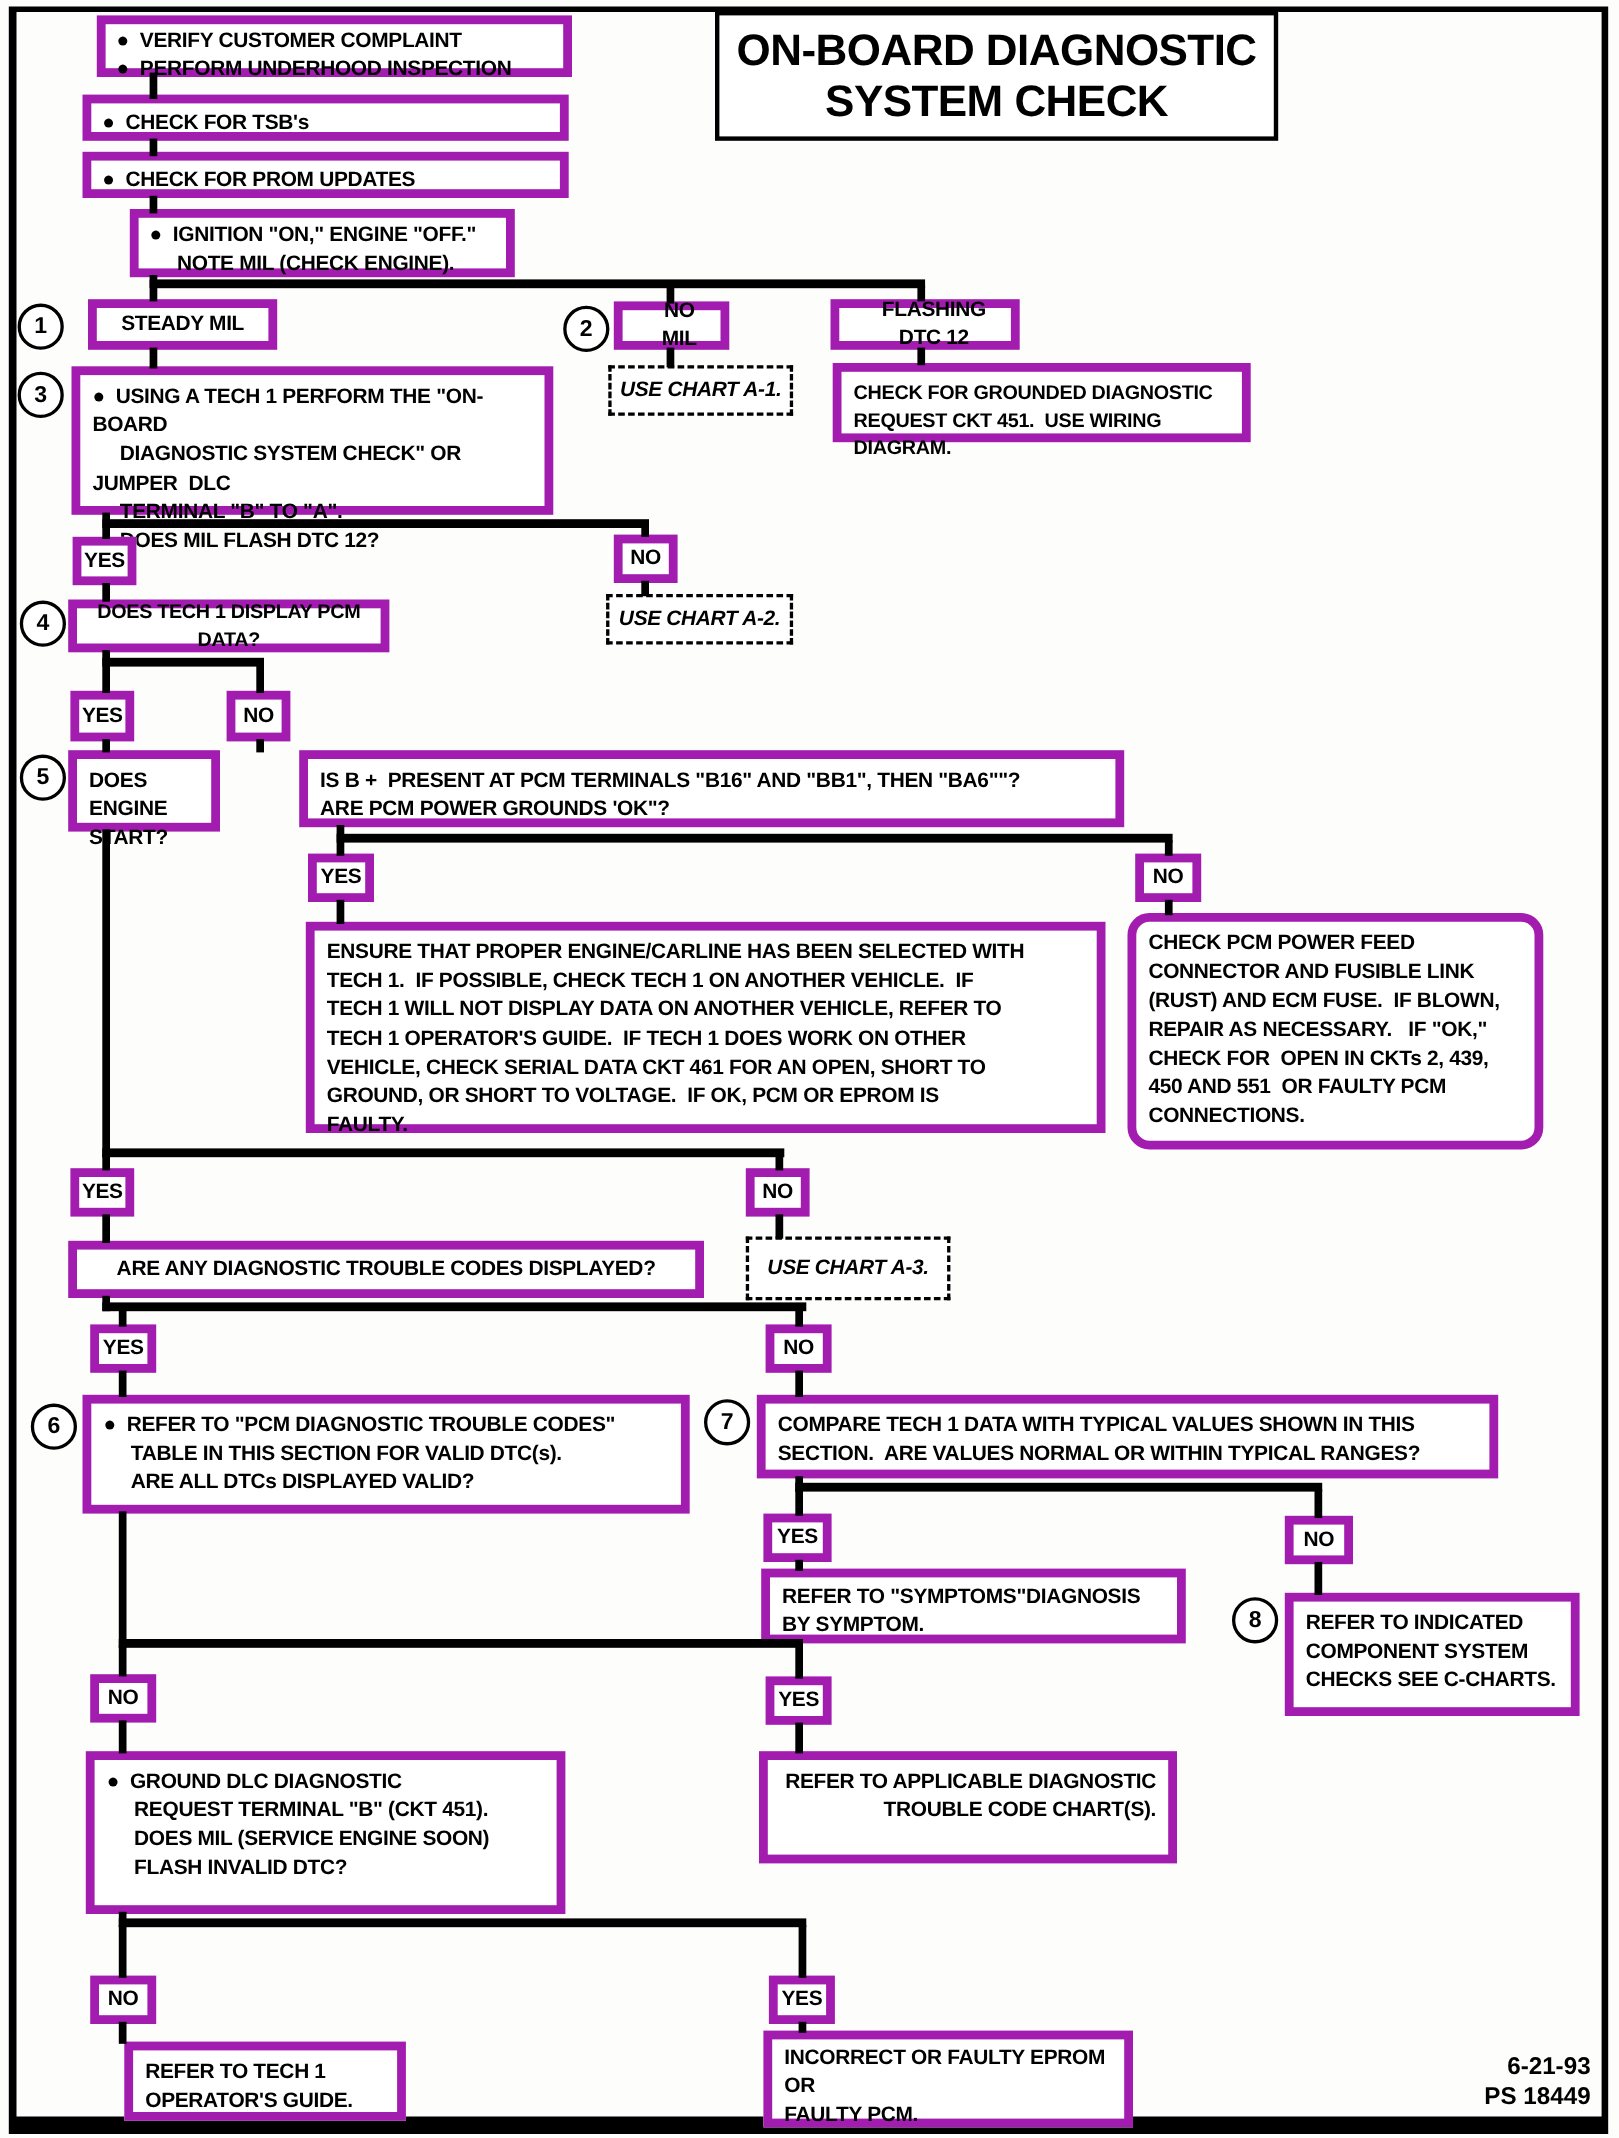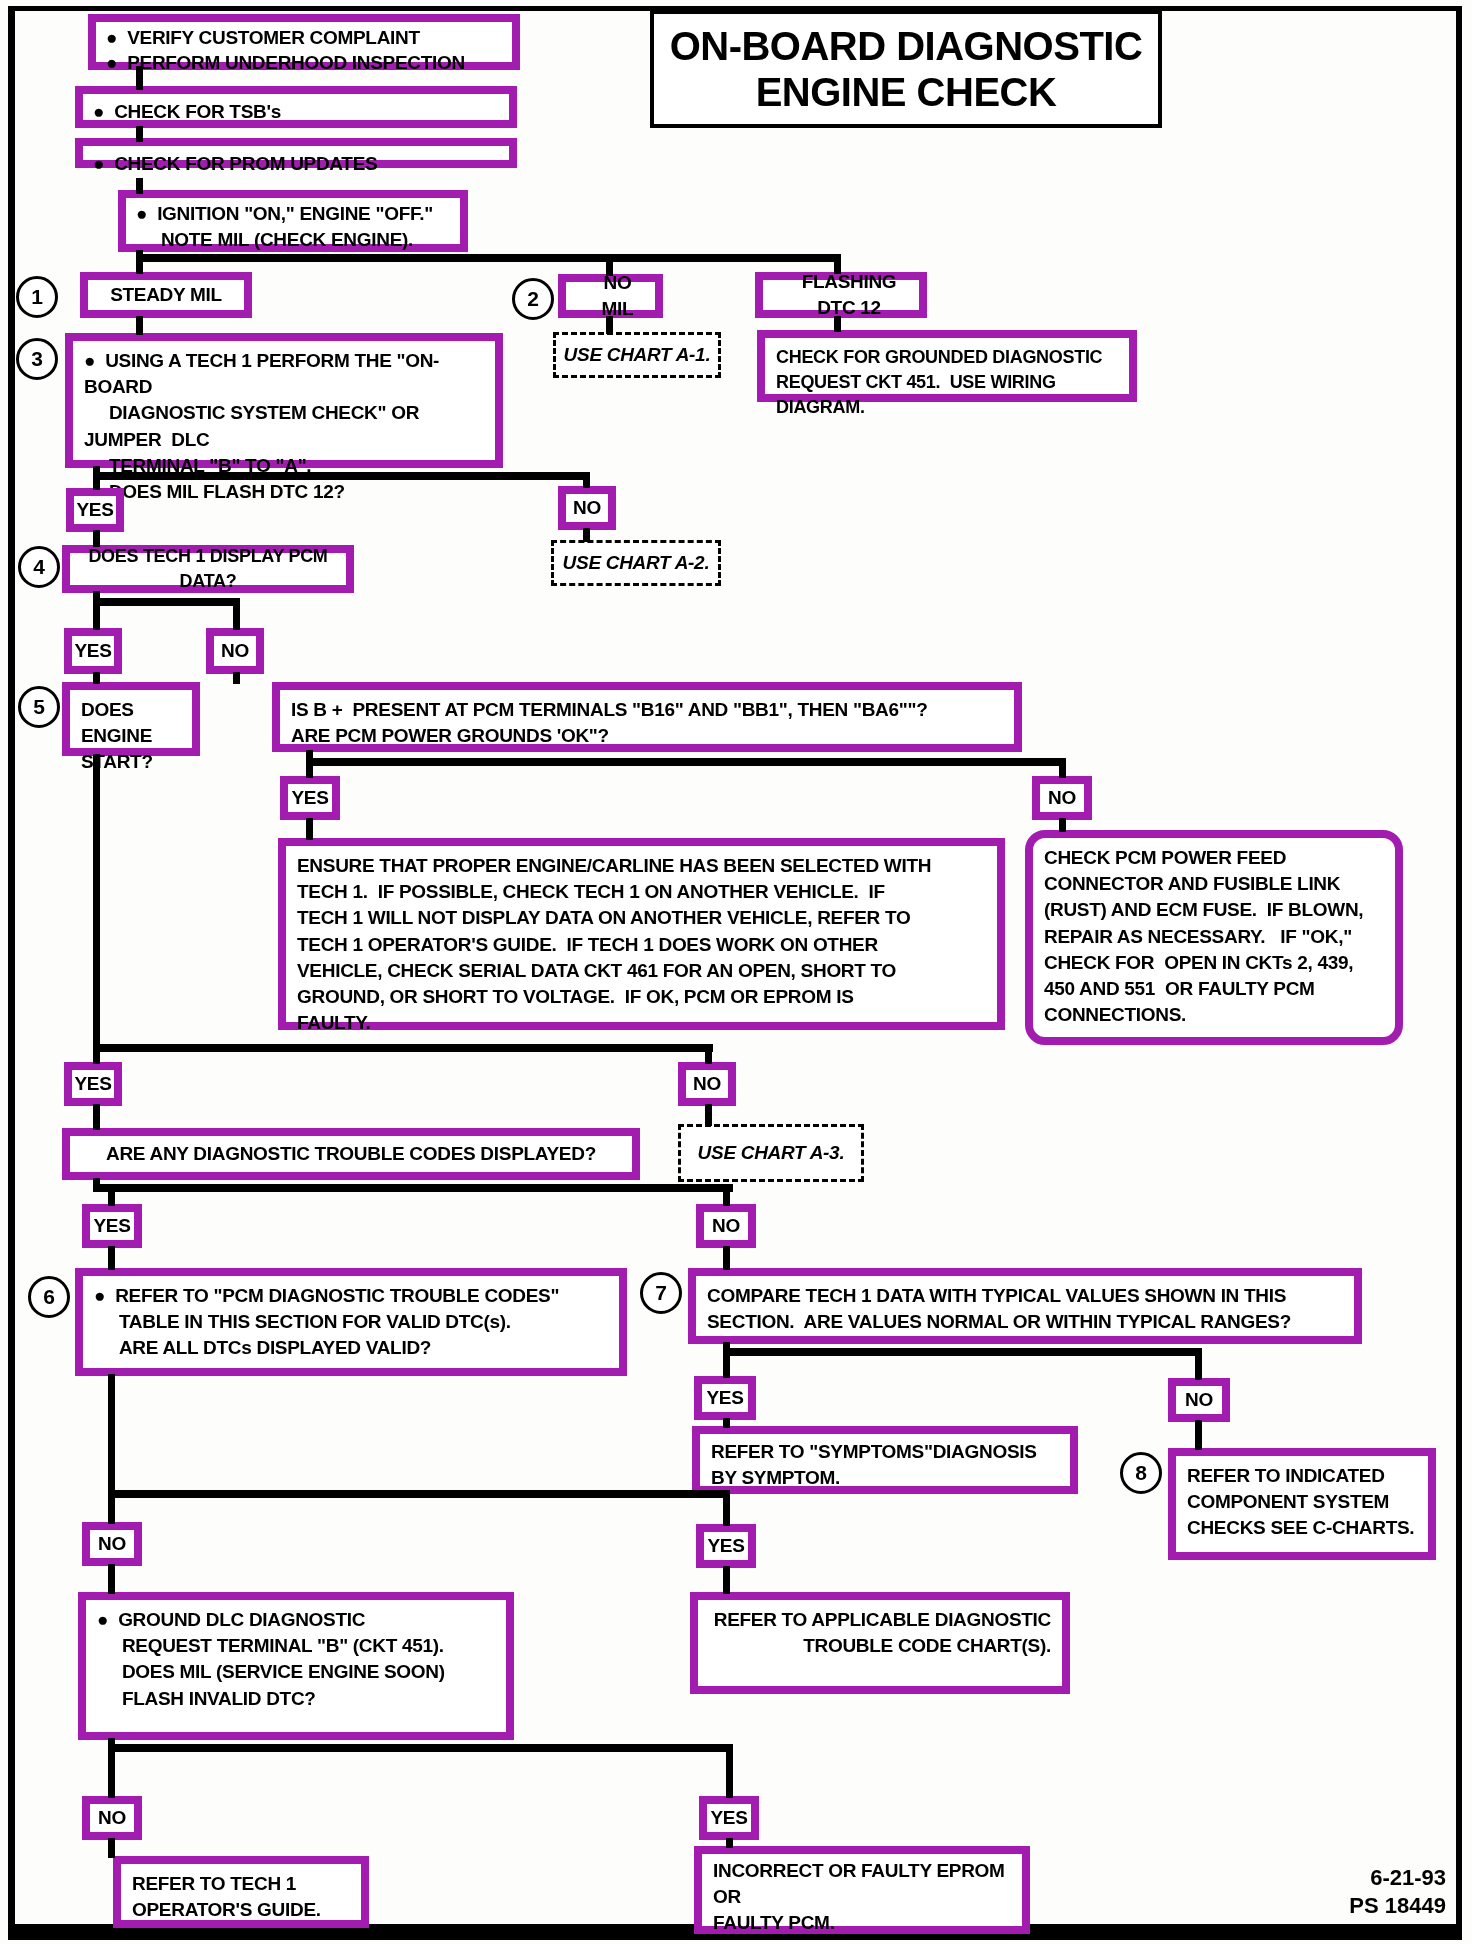--- a/index.html
+++ b/index.html
@@ -23,31 +23,31 @@
           font-size:22px;line-height:1.25;white-space:pre-line;}
 </style>
 </head>
 <body>
 
 <div class="page">
   <div class="frame"></div>
 
   <div class="titlebox">
     <div class="t">ON-BOARD DIAGNOSTIC
-ENGINE CHECK</div>
+SYSTEM CHECK</div>
   </div>
 
   <div class="node" style="left:88px;top:14px;width:432px;height:56px;line-height:1.32;">
       <div class="t" style="padding:3px 10px;">●  VERIFY CUSTOMER COMPLAINT
 ●  PERFORM UNDERHOOD INSPECTION</div>
     </div>
   <div class="node" style="left:75px;top:86px;width:442px;height:42px;">
       <div class="t" style="padding:5px 10px;">●  CHECK FOR TSB's</div>
     </div>
-  <div class="node" style="left:75px;top:138px;width:442px;height:30px;">
+  <div class="node" style="left:75px;top:138px;width:442px;height:42px;">
       <div class="t" style="padding:5px 10px;">●  CHECK FOR PROM UPDATES</div>
     </div>
   <div class="node" style="left:118px;top:190px;width:350px;height:62px;">
       <div class="t" style="padding:3px 10px;">●  IGNITION "ON," ENGINE "OFF."
      NOTE MIL (CHECK ENGINE).</div>
     </div>
 
   <div class="node c" style="left:80px;top:272px;width:172px;height:46px;">
       <div class="t">STEADY MIL</div>
     </div>

